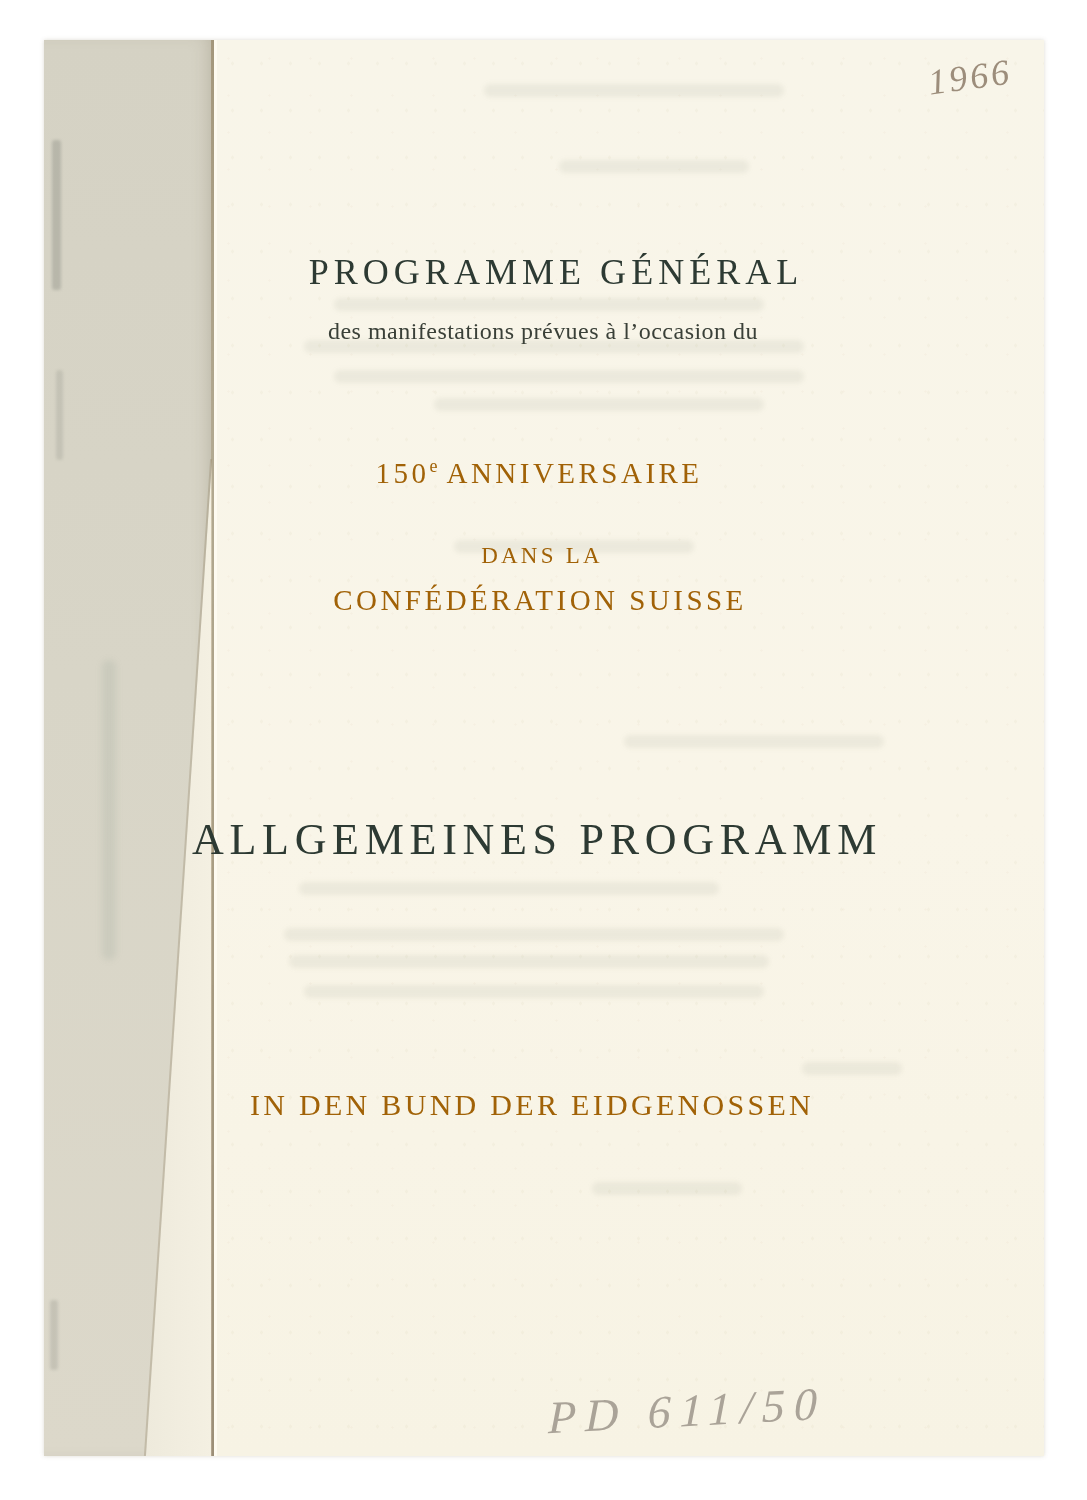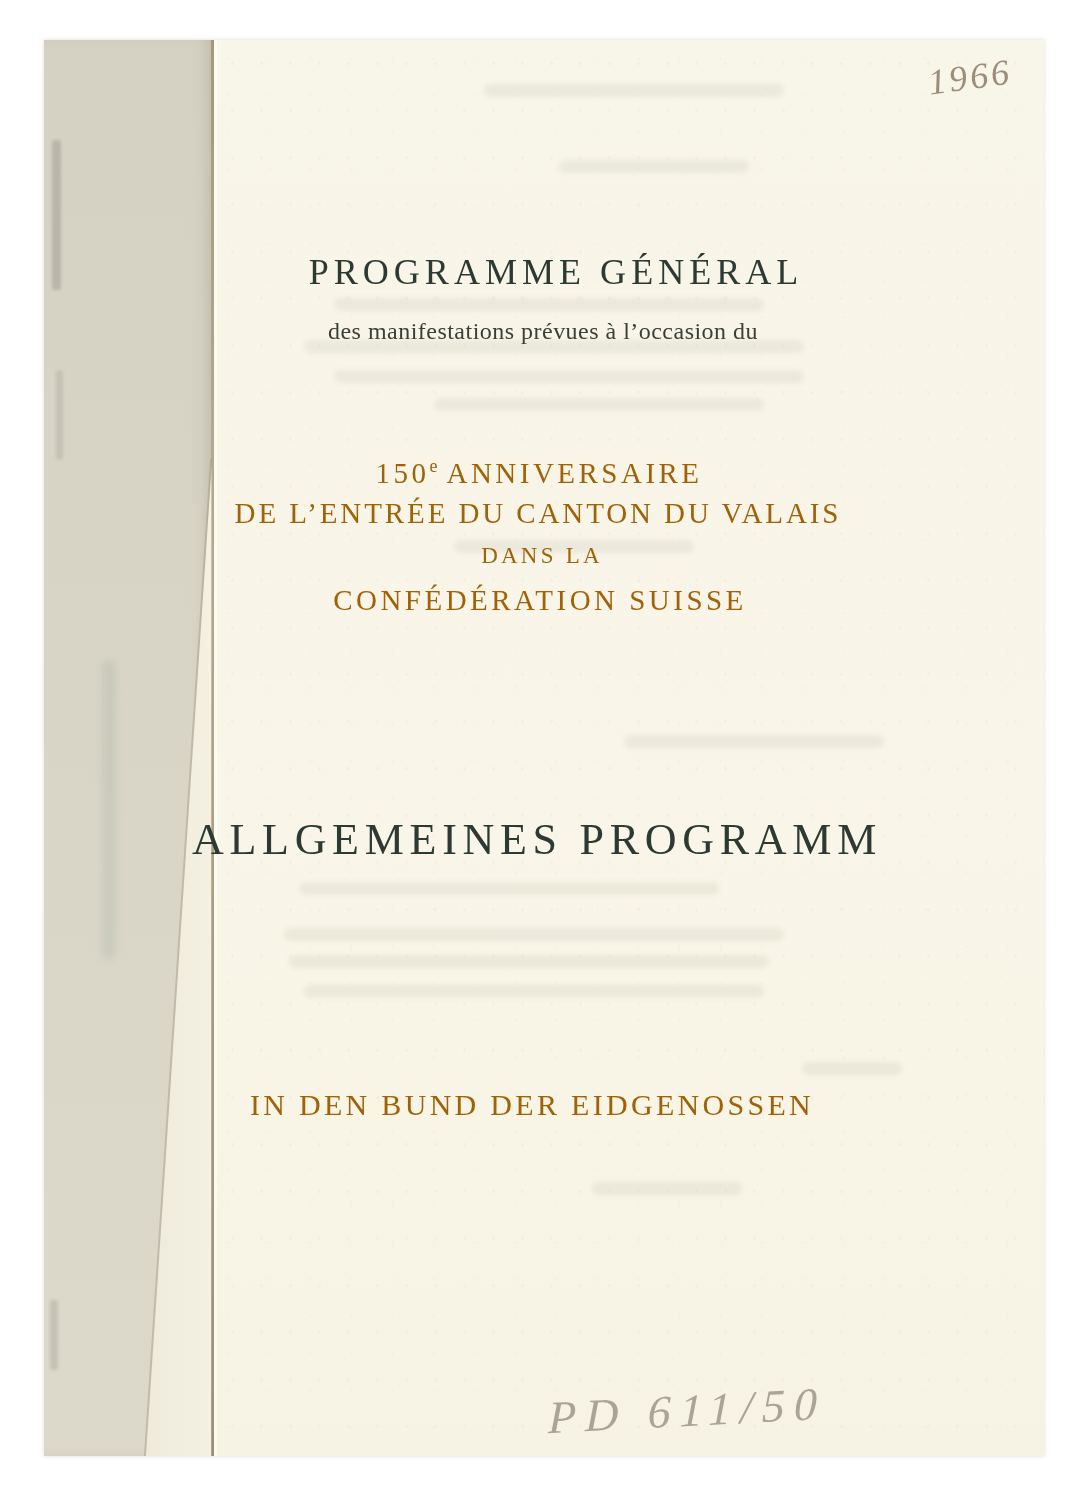--- a/index.html
+++ b/index.html
@@ -174,21 +174,20 @@
   </div>
 
   <div class="hand-year">1966</div>
 
   <div class="line fr-title ink">PROGRAMME GÉNÉRAL</div>
 
   <div class="line fr-subtitle">des manifestations prévues à l’occasion du</div>
 
   <div class="line fr-red-1 red"><span>150</span><sup>e</sup><span> ANNIVERSAIRE</span></div>
 
-  <div class="line fr-red-2 red">DE L’ENTRÉE DU CANTON DU VALAIS</div>
 
   <div class="line fr-red-3 red">DANS LA</div>
 
   <div class="line fr-red-4 red">CONFÉDÉRATION SUISSE</div>
 
   <div class="line de-title ink">ALLGEMEINES PROGRAMM</div>
 
 
 
   <div class="line de-red-3 red">IN DEN BUND DER EIDGENOSSEN</div>

